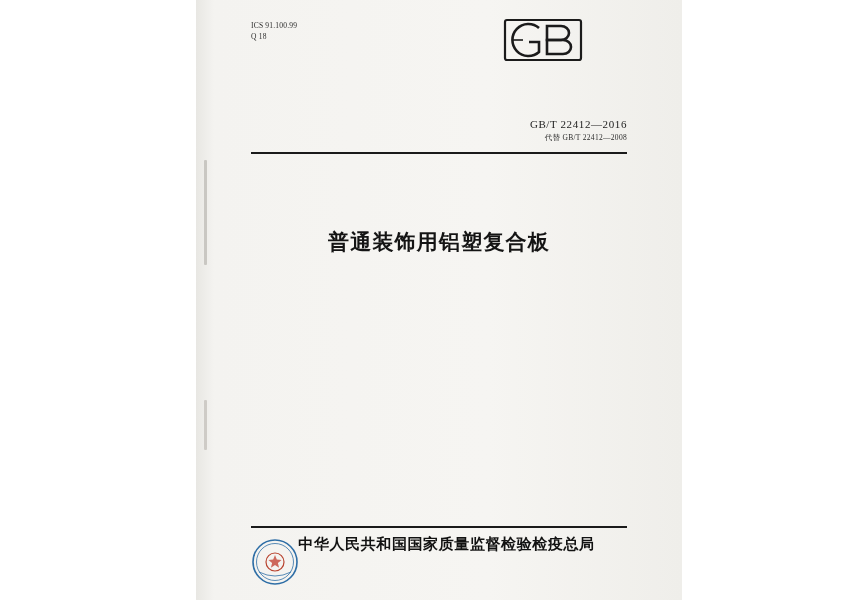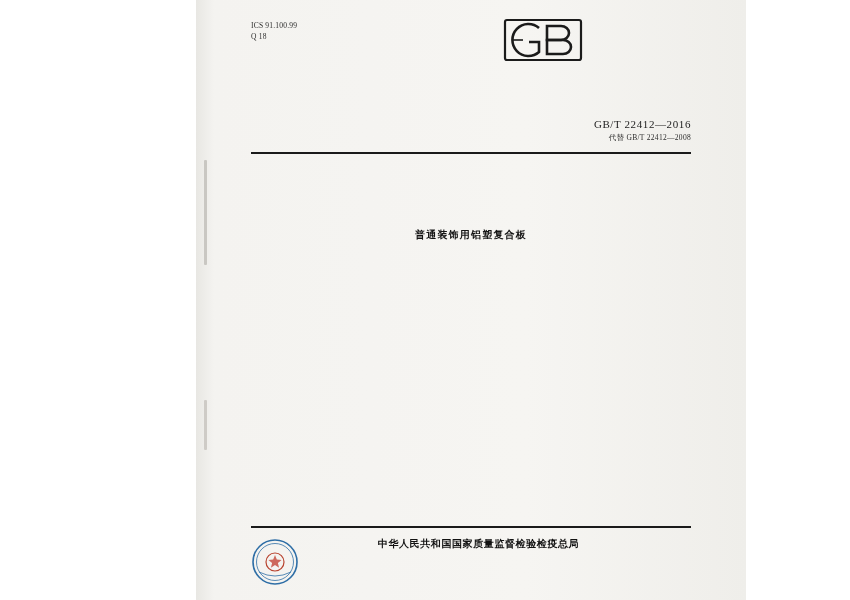--- a/index.html
+++ b/index.html
@@ -15,21 +15,21 @@
     width: 850px;
     height: 600px;
     background: #ffffff;
     overflow: hidden;
   }
   
   .scan {
     position: absolute;
     left: 196px;
     top: 0;
-    width: 550px;
+    width: 486px;
     height: 600px;
     background: #bef264;
     box-shadow: inset 0 0 0 0 #fff;
   }
   .scan:before {
     
     content: "";
     position: absolute;
     left: 0; top: 0; right: 0; bottom: 0;
     background: linear-gradient(90deg, #e8e7e3 0px, #f4f3f0 18px, #f6f5f2 60%, #efeeea 100%);
@@ -121,21 +121,21 @@
     background: #1a1a1a;
   }
 
   .doc-title-cn {
     position: absolute;
     left: 0; right: 0;
     top: 228px;
     text-align: center;
     font-family: "Liberation Sans", sans-serif;
     font-weight: bold;
-    font-size: 10px;
+    font-size: 21px;
     letter-spacing: 1.2px;
     color: #141414;
   }
   .doc-title-en {
     position: absolute;
     left: 0; right: 0;
     top: 268px;
     text-align: center;
     font-size: 9.5px;
     color: #232323;
@@ -166,21 +166,21 @@
   }
 
   .issuer {
     position: absolute;
     left: 55px;
     right: 40px;
     top: 534px;
     text-align: center;
     font-family: "Liberation Sans", sans-serif;
     font-weight: bold;
-    font-size: 10px;
+    font-size: 15px;
     line-height: 19px;
     letter-spacing: 0.6px;
     color: #121212;
   }
   .issuer .line2 {
     white-space: nowrap;
   }
   .issue-word {
     display: inline-block;
     margin-left: 16px;

